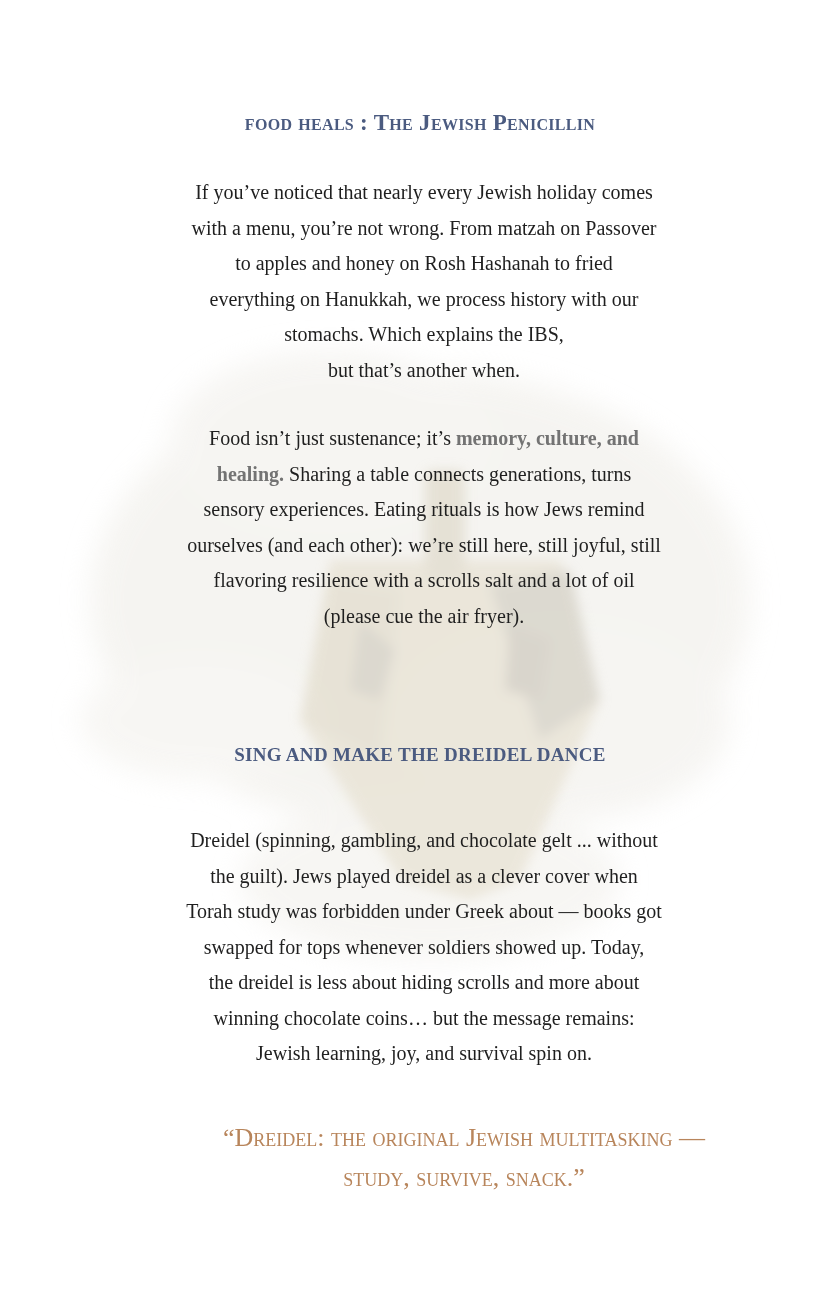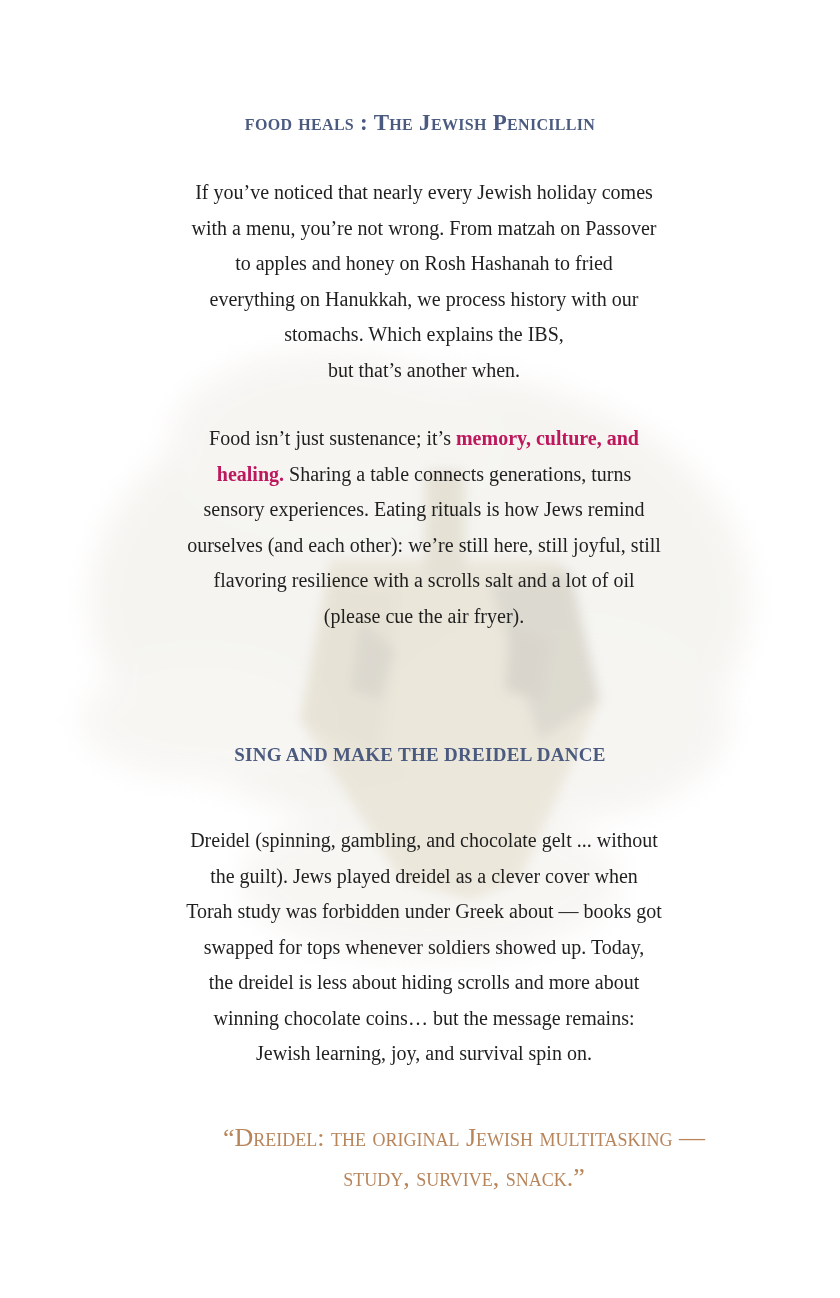--- a/index.html
+++ b/index.html
@@ -20,21 +20,21 @@
   .h2 { top: 744px; font-size: 20px; text-transform: uppercase; font-variant: normal; font-size: 19px; }
   .para {
     position: absolute; left: 4px; width: 840px; text-align: center;
     color: #1f1f1f; font-size: 20px; line-height: 35.5px;
     font-family: "Liberation Serif", "DejaVu Serif", serif;
   }
   .para .ln { display: block; white-space: nowrap; }
   .p1 { top: 175px; }
   .p2 { top: 421px; }
   .p3 { top: 808px; margin-top: 15px; }
-  .accent { color: #be185d; font-weight: bold; }
+  .accent { color: #737373; font-weight: bold; }
   .quote {
     position: absolute; left: 0; width: 840px; top: 1118px; text-align: center;
     color: #b8855b; font-size: 26px; line-height: 40px; font-variant: small-caps;
     font-family: "Liberation Serif", "DejaVu Serif", serif;
     padding-left: 44px;
   }
   .quote .ln { display: block; white-space: nowrap; }
 </style>
 </head>
 <body>

